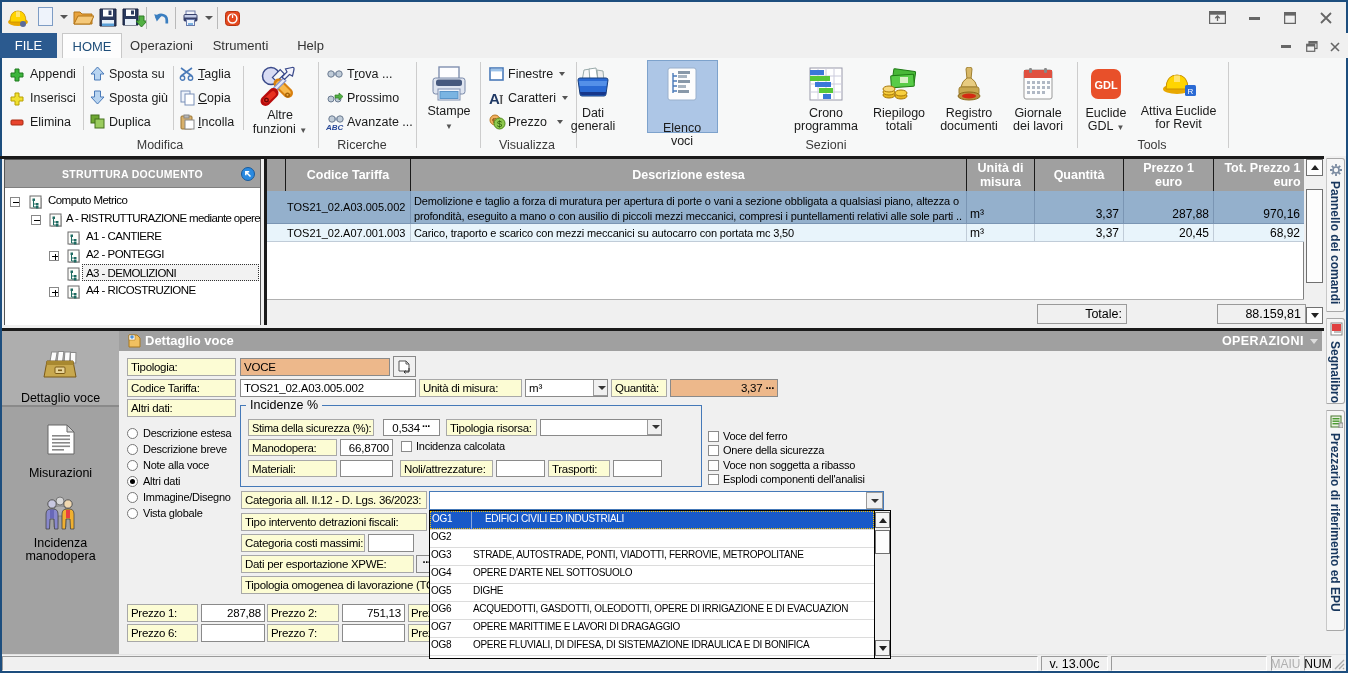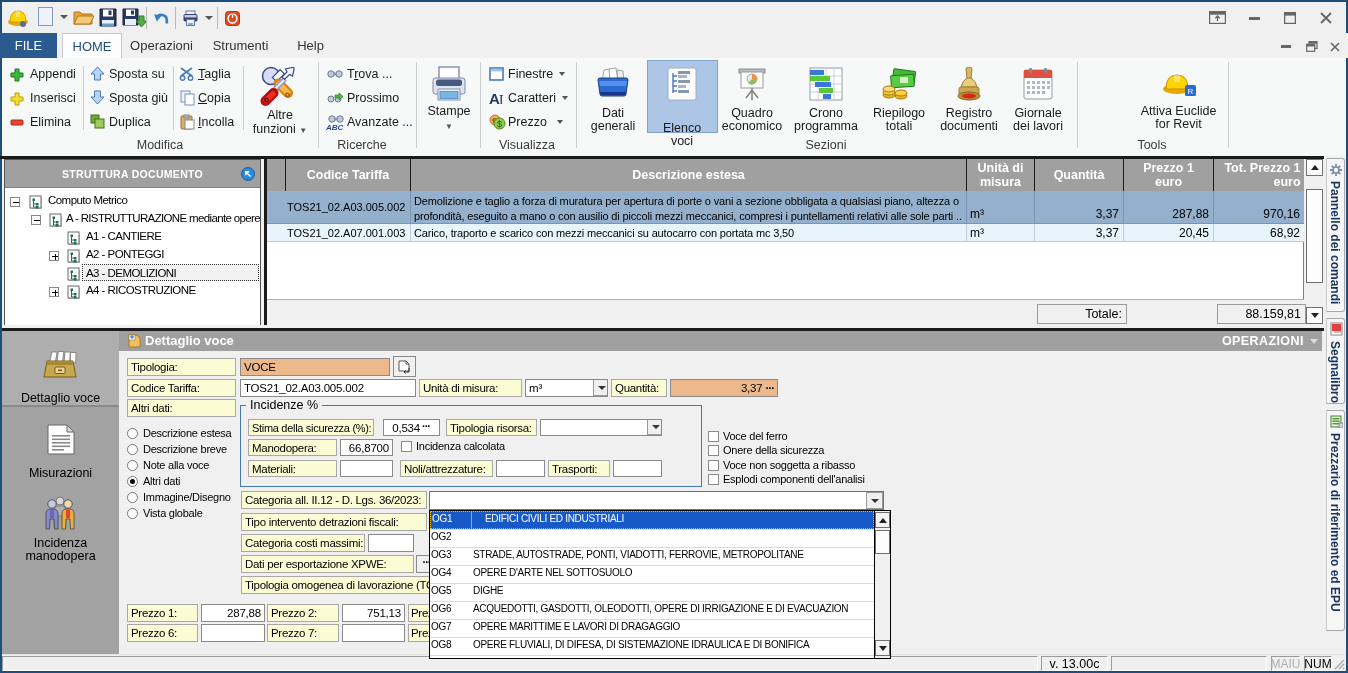--- a/index.html
+++ b/index.html
@@ -226,21 +226,21 @@
         <text x="8" y="13" font-size="9" fill="#2a5a08">$</text>
       </svg>
  <div class="abs rtxt" style="left:506px;top:57px">Prezzo</div>
  <div class="abs" style="left:555px;top:62px">
         <div class="caret" style="border-top-color:#555;border-left-width:3.5px;border-right-width:3.5px"></div>
       </div>
  <div class="gl" style="left:480px;top:80px;width:90px">Visualizza</div>
  <div class="vsep" style="left:574px;top:4px;height:86px"></div>
 
  <div class="abs" style="left:645px;top:2px;width:71px;height:73px;background:#adc6e6;border:1px solid #7da2cc"></div>
- <div class="bigbtn" style="left:576px">
+ <div class="bigbtn" style="left:556px">
   <svg width="34" height="34" viewBox="0 0 34 34" style="margin-top:7px">
    <g stroke="#9aa" fill="#f8f8f8">
             <path d="M6 14 L8 3 L14 2 L14 14 Z"></path>
             <path d="M13 2 L20 1 L22 14 L14 14 Z" fill="#fff"></path>
             <path d="M21 3 L27 4 L28 14 L22 14 Z" fill="#ededed"></path>
           </g>
    <path d="M2 13 Q2 11 4 11 H30 Q32 11 32 13 L30 27 Q30 29 28 29 H6 Q4 29 4 27 Z" fill="#2a6ad4" stroke="#1a407e"></path>
    <path d="M3 14 H31 L30.3 19 H3.7 Z" fill="#5490e8"></path>
    <path d="M4 26 Q4 28 6 28 H28 Q30 28 30 26 L30 25 H4 Z" fill="#16368a"></path>
   </svg>
@@ -250,31 +250,20 @@
   <svg width="32" height="34" viewBox="0 0 32 34" style="margin-top:7px">
    <rect x="2" y="1" width="28" height="32" rx="2" fill="#fdfdfd" stroke="#9ab0cc"></rect>
    <path d="M7 6 v20 M7 9 h4 M7 14 h4 M7 19 h4 M7 24 h4" stroke="#4a7ab8" fill="none" stroke-width="1.4"></path>
    <rect x="12" y="4" width="12" height="3" fill="#8898a8"></rect>
           <rect x="12" y="8" width="9" height="3" fill="#a8b4c0"></rect>
           <rect x="12" y="13" width="12" height="3" fill="#8898a8"></rect>
           <rect x="12" y="18" width="8" height="3" fill="#a8b4c0"></rect>
           <rect x="12" y="23" width="11" height="3" fill="#8898a8"></rect>
   </svg>
   <div style="margin-top:17px">Elenco<br>voci</div>
- </div>
- <div class="bigbtn" style="left:715px">
-  <svg width="34" height="34" viewBox="0 0 34 34" style="margin-top:7px">
-   <rect x="4" y="2" width="26" height="4" fill="#b8bcc4" stroke="#888"></rect>
-   <rect x="6" y="5" width="22" height="16" fill="#fdfdfd" stroke="#999"></rect>
-   <circle cx="17" cy="12" r="5" fill="#e8e8e8" stroke="#aaa"></circle>
-          <path d="M17 12 L17 7 A5 5 0 0 1 21.5 14 Z" fill="#f09040"></path>
-          <path d="M17 12 L21.5 14 A5 5 0 0 1 13 16 Z" fill="#88c060"></path>
-   <path d="M17 21 v4 M17 23 l-6 8 M17 23 l6 8 M17 25 v8" stroke="#888" stroke-width="1.6"></path>
-  </svg>
-  <div style="margin-top:2px">Quadro<br>economico</div>
  </div>
  <div class="bigbtn" style="left:789px">
   <svg width="34" height="34" viewBox="0 0 34 34" style="margin-top:7px">
    <rect x="1" y="1" width="32" height="32" fill="#fff" stroke="#99a"></rect>
    <path d="M9 1 v32 M17 1 v32 M25 1 v32 M1 9 h32 M1 17 h32 M1 25 h32" stroke="#ccd" stroke-width="1"></path>
    <rect x="1" y="3" width="14" height="5" fill="#3a78d8"></rect>
           <rect x="1" y="9" width="20" height="5" fill="#58c838"></rect>
           <rect x="6" y="15" width="16" height="5" fill="#3a78d8"></rect>
           <rect x="10" y="21" width="14" height="5" fill="#58c838"></rect>
           <rect x="14" y="27" width="8" height="5" fill="#3a78d8"></rect>
@@ -321,20 +310,27 @@
             <rect x="15" y="19" width="3" height="3"></rect>
             <rect x="20" y="19" width="3" height="3"></rect>
             <rect x="25" y="19" width="3" height="3"></rect>
             <rect x="5" y="24" width="3" height="3"></rect>
             <rect x="10" y="24" width="3" height="3"></rect>
             <rect x="15" y="24" width="3" height="3"></rect>
             <rect x="20" y="24" width="3" height="3"></rect>
           </g>
   </svg>
   <div style="margin-top:2px">Giornale<br>dei lavori</div>
+ </div>
+ <div class="bigbtn" style="left:1069px">
+  <svg width="32" height="32" viewBox="0 0 32 32" style="margin-top:8px">
+   <rect x="1" y="1" width="30" height="30" rx="7" fill="#e8502a"></rect>
+   <text x="16" y="21" font-size="11" font-weight="bold" fill="#fff" text-anchor="middle">GDL</text>
+  </svg>
+  <div style="margin-top:3px">Euclide<br>GDL <span style="font-size:8px;color:#555">▼</span></div>
  </div>
  <div class="bigbtn" style="left:1134px;width:85px">
   <svg width="36" height="30" viewBox="0 0 36 30" style="margin-top:9px">
    <ellipse cx="16" cy="20" rx="14" ry="5" fill="#e8a800"></ellipse>
    <path d="M5 20 Q5 6 16 6 Q27 6 27 20 Z" fill="#ffd400" stroke="#c89000"></path>
    <path d="M13 6.5 L19 6.5 L19 13 L13 13 Z" fill="#ffe470"></path>
    <rect x="24" y="16" width="11" height="11" rx="1.5" fill="#2a6ad4"></rect>
           <text x="29.5" y="25" font-size="8" fill="#fff" text-anchor="middle">R</text>
   </svg>
   <div style="margin-top:2px">Attiva Euclide<br>for Revit</div>

